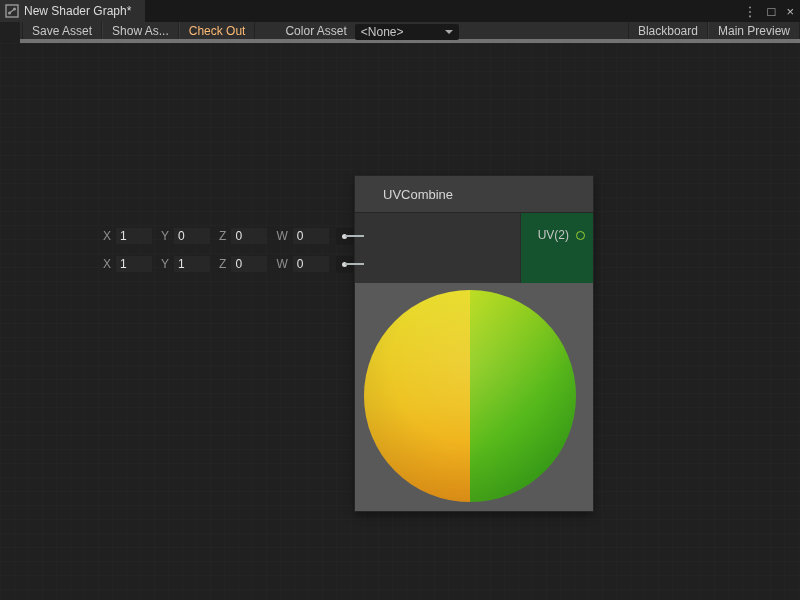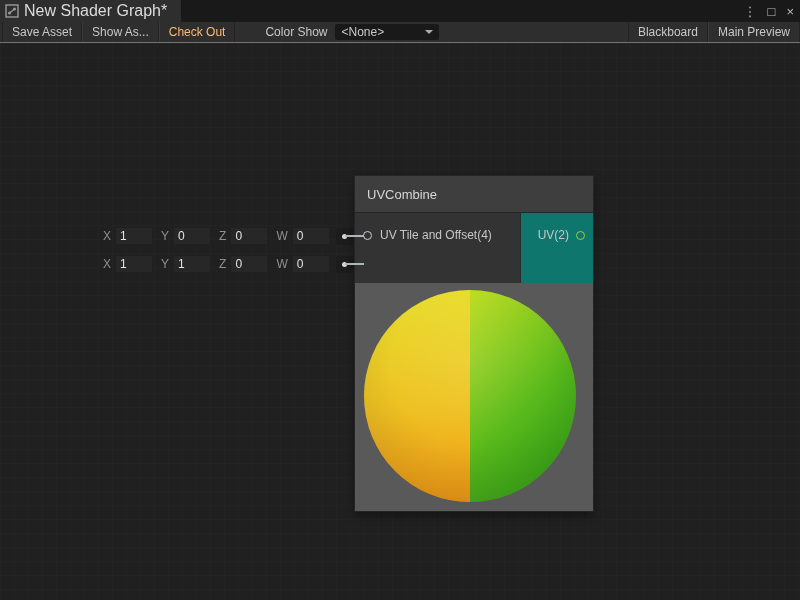--- a/index.html
+++ b/index.html
@@ -1,27 +1,27 @@
 <!DOCTYPE html>
 <html style="--output-port: #9ccd38; --sphere-left-top: #e8dd2e; --sphere-left-bottom: #f39c17; --sphere-right-top: #bedd23; --sphere-right-bottom: #2aa017;"><head>
 <meta charset="utf-8">
 <style>
   * { margin:0; padding:0; box-sizing:border-box; }
   html,body { width:800px; height:600px; overflow:hidden; }
   body { background:#202020; font-family:"Liberation Sans", sans-serif; }
 
   
   .tabbar { height:22px; background:#191919; display:flex; position:relative; }
-  .tab { display:flex; align-items:center; gap:5px; padding:0 14px 0 5px; background:#2e2e2e; color:#dcdcdc; font-size:16px; cursor:pointer; }
+  .tab { display:flex; align-items:center; gap:5px; padding:0 14px 0 5px; background:#2e2e2e; color:#dcdcdc; font-size:12px; cursor:pointer; }
   .tab-icon { display:flex; align-items:center; }
   .win-controls { position:absolute; right:6px; top:0; height:22px; display:flex; align-items:center; gap:11px; color:#bdbdbd; font-size:13px; }
   .win-controls span { cursor:pointer; line-height:1; }
 
   
-  .toolbar { height:21px; background:#2e2e2e; border-bottom:1px solid #737373; display:flex; align-items:stretch; font-size:12px; color:#c8c8c8; padding-left:2px; }
+  .toolbar { height:21px; background:#2e2e2e; border-bottom:4px solid #737373; display:flex; align-items:stretch; font-size:12px; color:#c8c8c8; padding-left:2px;margin-left:20px; }
   .tbtn { display:flex; align-items:center; padding:0 9px; border-right:1px solid #222222; border-left:1px solid #3a3a3a; cursor:pointer; white-space:nowrap; }
   .tbtn.first { border-left:1px solid #222222; }
   .tbtn.disabled { color:#fdba74; }
   .tb-label { display:flex; align-items:center; padding:0 8px 0 30px; white-space:nowrap; }
   .dropdown { display:flex; align-items:center; justify-content:space-between; width:104px; background:#191919; margin:2px 0; padding:8px 6px; border-radius:2px; cursor:pointer; color:#c8c8c8; }
   .dd-arrow { width:0; height:0; border-left:4px solid transparent; border-right:4px solid transparent; border-top:4px solid #ababab; }
   .spacer { flex:1; }
 
   
   .canvas { position:relative; width:800px; height:557px; background:#202020;
@@ -39,27 +39,27 @@
   .vec-row.r1 { top:183px; }
   .vec-row.r2 { top:211px; }
   .vlabel { color:#8f8f8f; font-size:12px; margin:0 4px 0 8px; }
   .vlabel.first { margin-left:0; }
   .vfield { width:38px; height:18px; background:#272727; border:1px solid #202020; color:#e4e4e4; font-size:12px; padding:0 4px; font-family:inherit; outline:none; }
   .vport { width:17px; height:17px; background:#1c1c1c; border-radius:2px; margin-left:6px; display:flex; align-items:center; justify-content:center; cursor:pointer; }
   .vdot { width:5px; height:5px; border-radius:50%; background:#d8d8d8; }
 
   
   .node { position:absolute; left:355px; top:133px; width:238px; z-index:2; outline:1px solid #252525; box-shadow:0 4px 10px rgba(0,0,0,0.45); cursor:move; }
-  .node-header { height:37px; background:#3e3e3e; color:#d6d6d6; font-size:13px; display:flex; align-items:center; padding:0 12px; border-bottom:1px solid #262626; }
+  .node-header { height:37px; background:#3e3e3e; color:#d6d6d6; font-size:13px; display:flex; align-items:center; padding:0 28px; border-bottom:1px solid #262626; }
   .node-ports { display:flex; height:70px; background:#333333; }
   .inputs { flex:1; padding-top:8px; }
   .port-row { height:28px; display:flex; align-items:center; padding:0 8px; }
   .pcircle { width:9px; height:9px; border-radius:50%; border:1px solid #cfcfcf; margin-right:8px; flex:none; cursor:crosshair; }
   .plabel { color:#c6c6c6; font-size:12px; white-space:nowrap; }
-  .outputs { width:73px; background:#0f766e; border-left:1px solid #2a2a2a; padding-top:8px; }
+  .outputs { width:73px; background:#14532d; border-left:1px solid #2a2a2a; padding-top:8px; }
   .port-row.out { justify-content:flex-end; padding:0 8px; }
   .pcircle.out { margin:0 0 0 7px; border:1px solid var(--output-port, #9ccd38); }
   .preview { width:238px; height:228px; background:#595959; position:relative; overflow:hidden; }
   .sphere { position:absolute; left:9px; top:7px; width:212px; height:212px; border-radius:50%; overflow:hidden; }
   .half { position:absolute; top:0; width:50%; height:100%; }
   .half.left  { left:0;  background:linear-gradient(180deg, var(--sphere-left-top, #e8dd2e) 0%, #eec223 55%, var(--sphere-left-bottom, #f39c17) 100%); }
   .half.right { right:0; background:linear-gradient(135deg, var(--sphere-right-top, #bedd23) 0%, #57b91b 55%, var(--sphere-right-bottom, #2aa017) 100%); }
   .shade { position:absolute; inset:0; border-radius:50%; background:radial-gradient(circle at 50% 35%, rgba(255,255,255,0.07) 0%, rgba(0,0,0,0) 45%, rgba(0,0,0,0.18) 100%); }
 </style>
 </head>
@@ -83,21 +83,21 @@
       <span>⋮</span>
       <span>□</span>
       <span>×</span>
     </div>
   </div>
 
   <div class="toolbar">
     <div class="tbtn first">Save Asset</div>
     <div class="tbtn">Show As...</div>
     <div class="tbtn disabled">Check Out</div>
-    <div class="tb-label">Color Show</div>
+    <div class="tb-label">Color Asset</div>
     <div class="dropdown">
       <span>&lt;None&gt;</span>
       <span class="dd-arrow"></span>
     </div>
     <div class="spacer"></div>
     <div class="tbtn first">Blackboard</div>
     <div class="tbtn">Main Preview</div>
   </div>
 
   <div class="canvas">
@@ -132,24 +132,20 @@
           <span class="vdot"></span>
         </div>
     </div>
 
     <div class="node">
       <div class="node-header">
         <span>UVCombine</span>
       </div>
       <div class="node-ports">
         <div class="inputs">
-          <div class="port-row">
-            <span class="pcircle"></span>
-            <span class="plabel">UV Tile and Offset(4)</span>
-          </div>
         </div>
         <div class="outputs">
           <div class="port-row out">
             <span class="plabel">UV(2)</span>
             <span class="pcircle out"></span>
           </div>
         </div>
       </div>
       <div class="preview">
         <div class="sphere">

